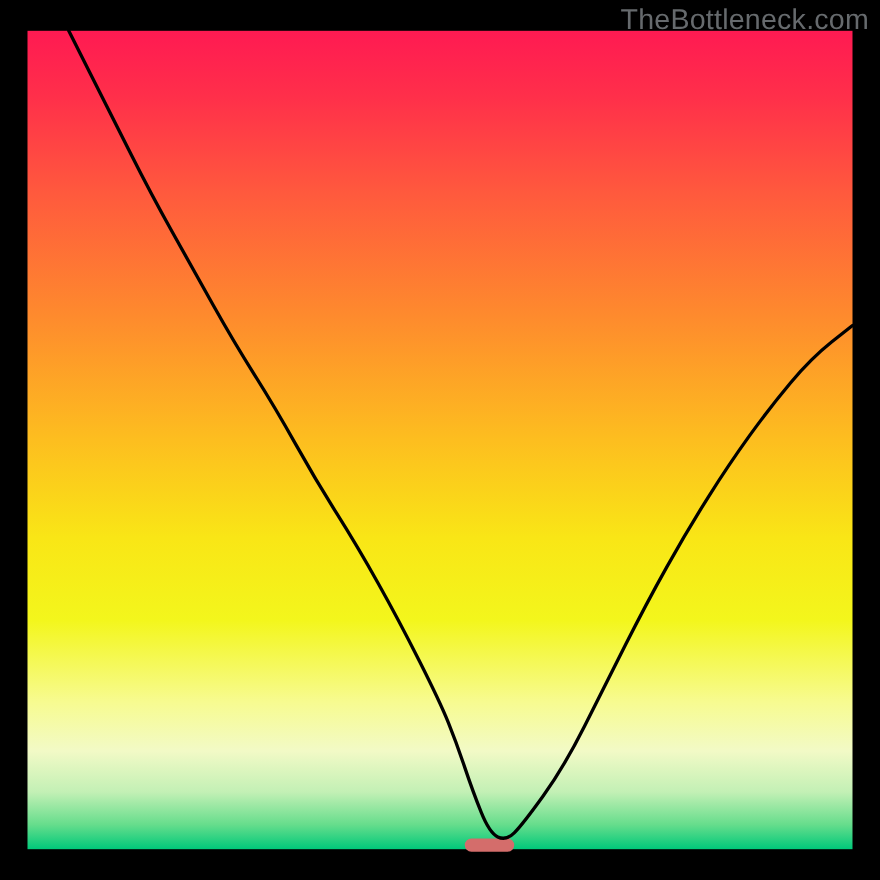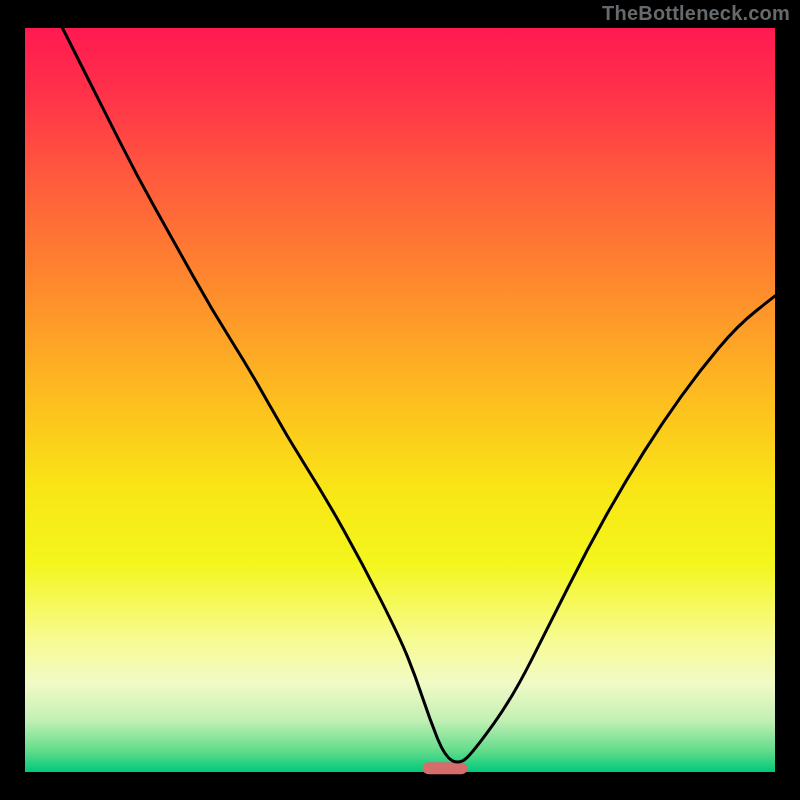--- a/index.html
+++ b/index.html
@@ -15,22 +15,22 @@
     position: relative;
     width: 800px;
     height: 800px;
     background: #000;
   }
   .watermark {
     position: absolute;
     top: 2px;
     right: 10px;
     color: #666a6d;
-    font-size: 20px;
-    font-weight: 700;
+    font-size: 26px;
+    font-weight: 400;
     letter-spacing: 0.2px;
     z-index: 10;
   }
   svg {
     display: block;
   }
 </style>
 </head>
 <body>
 

